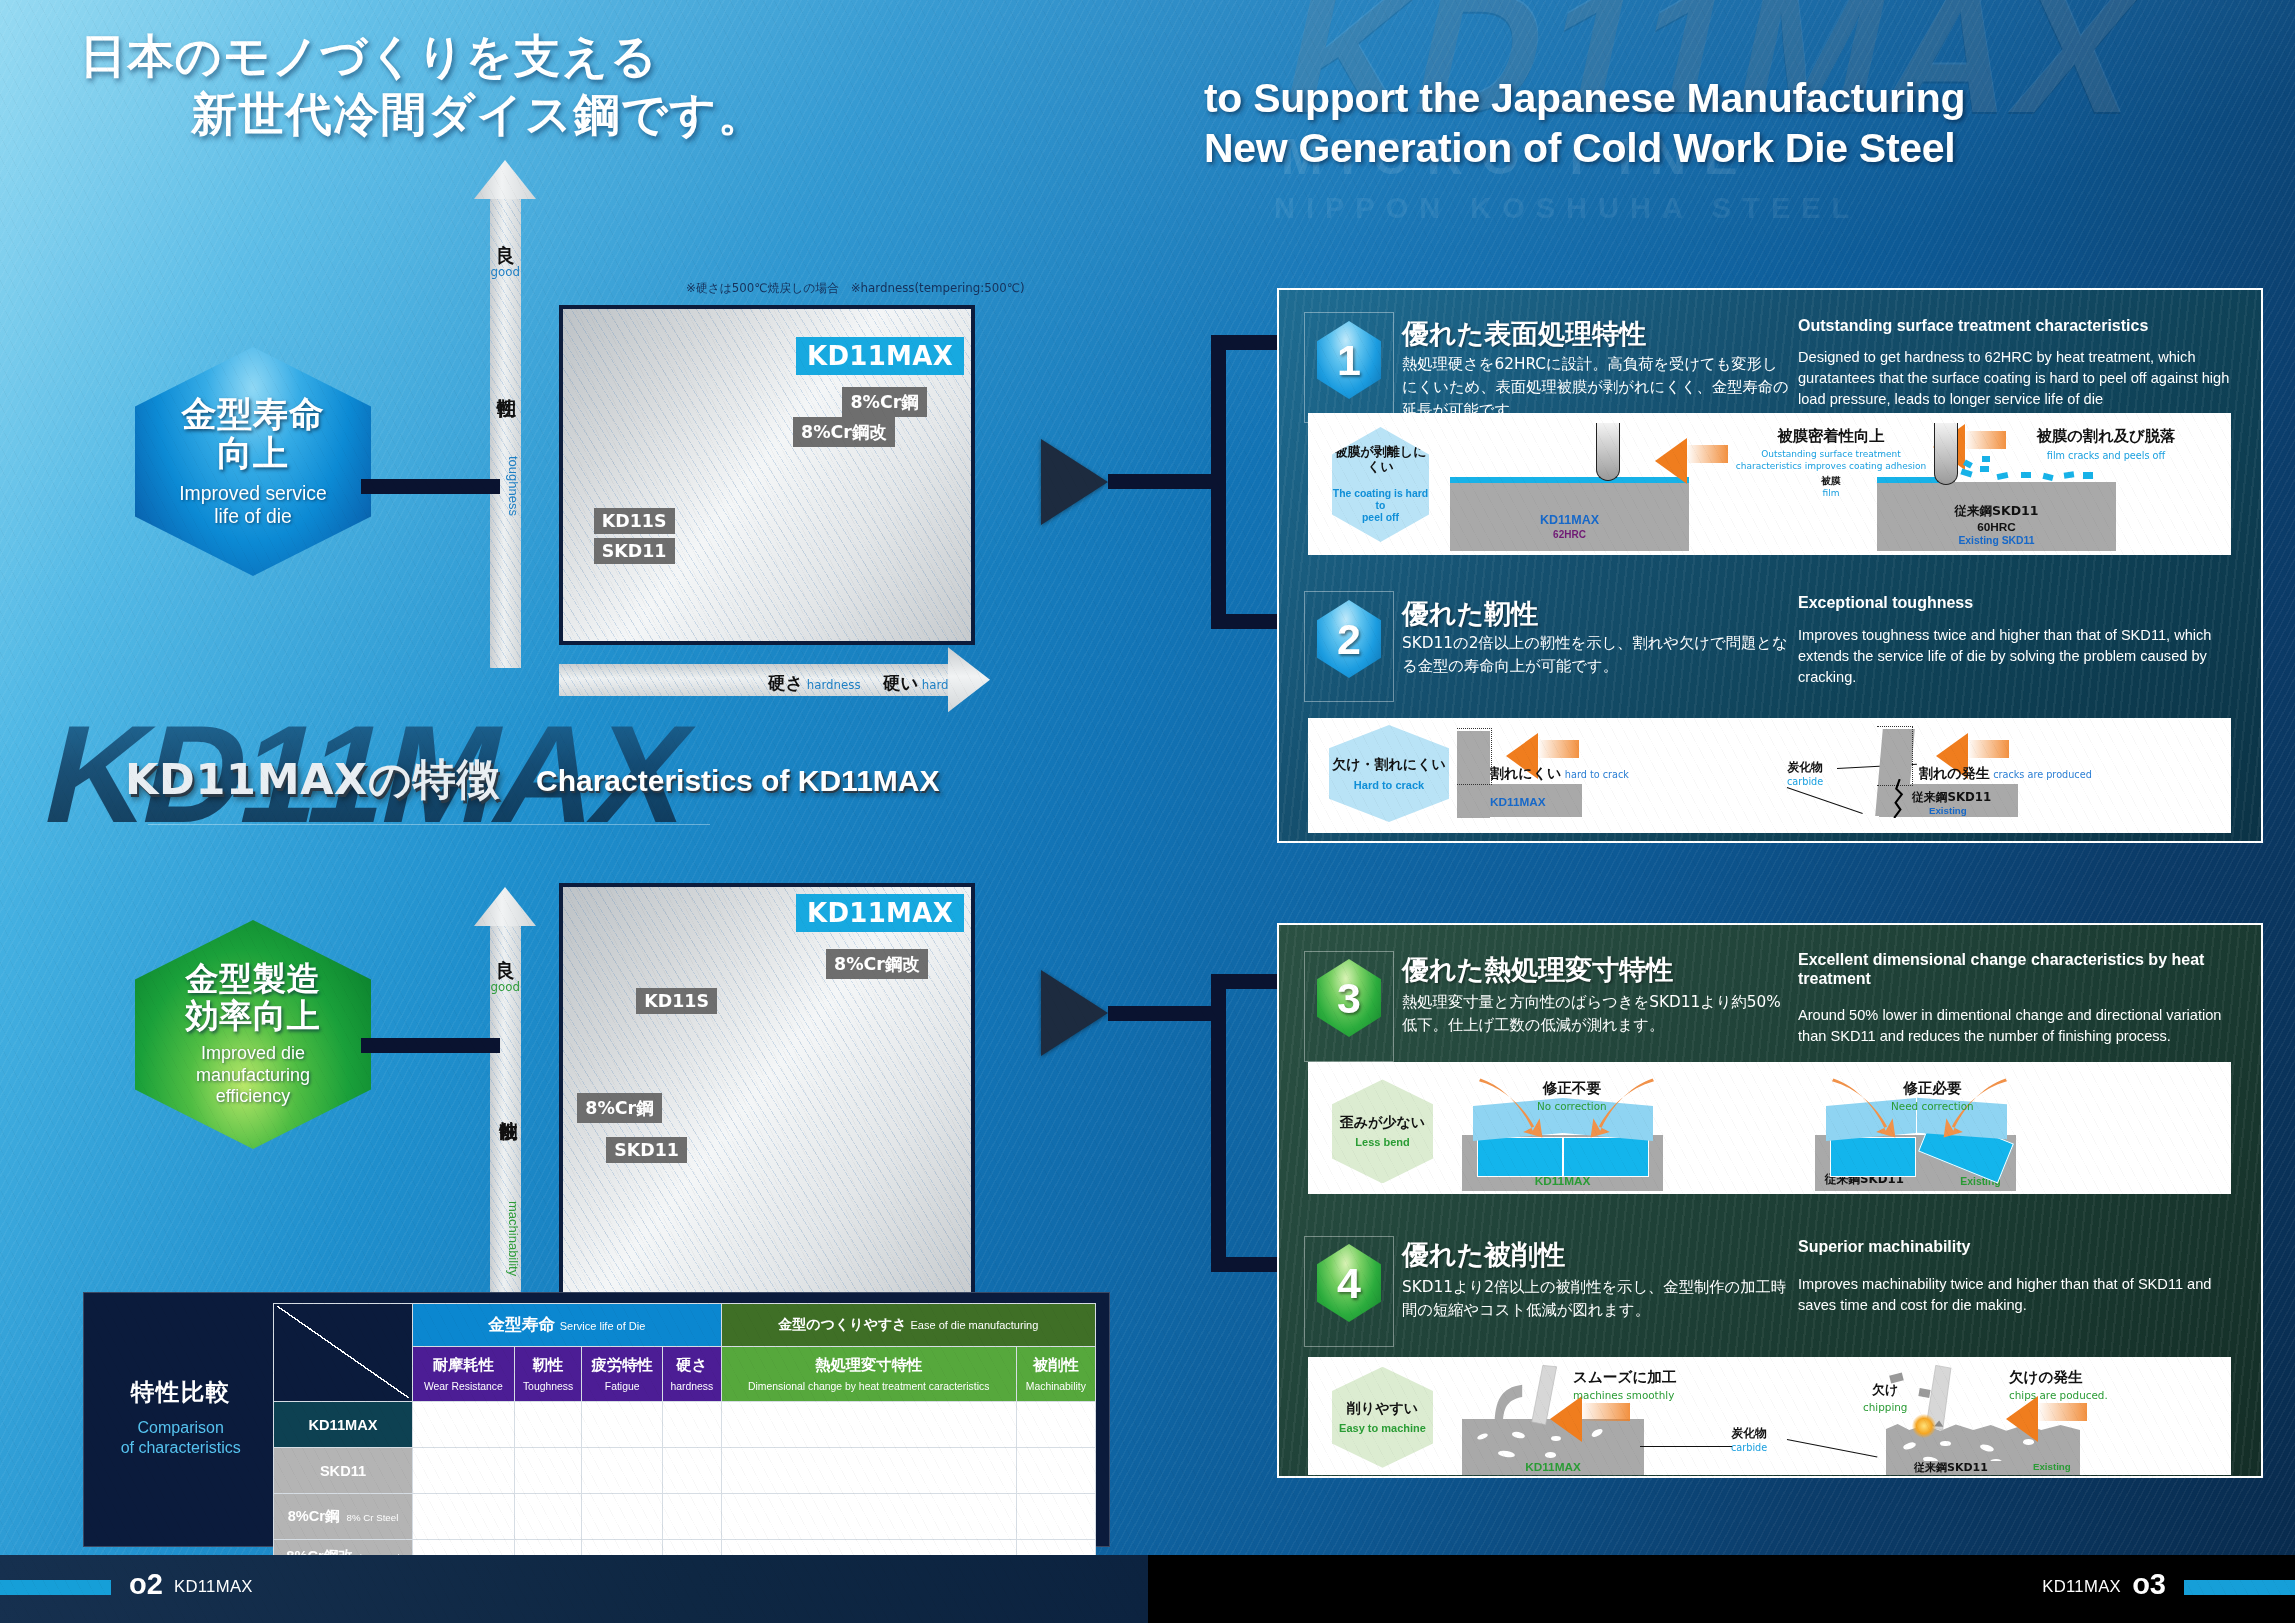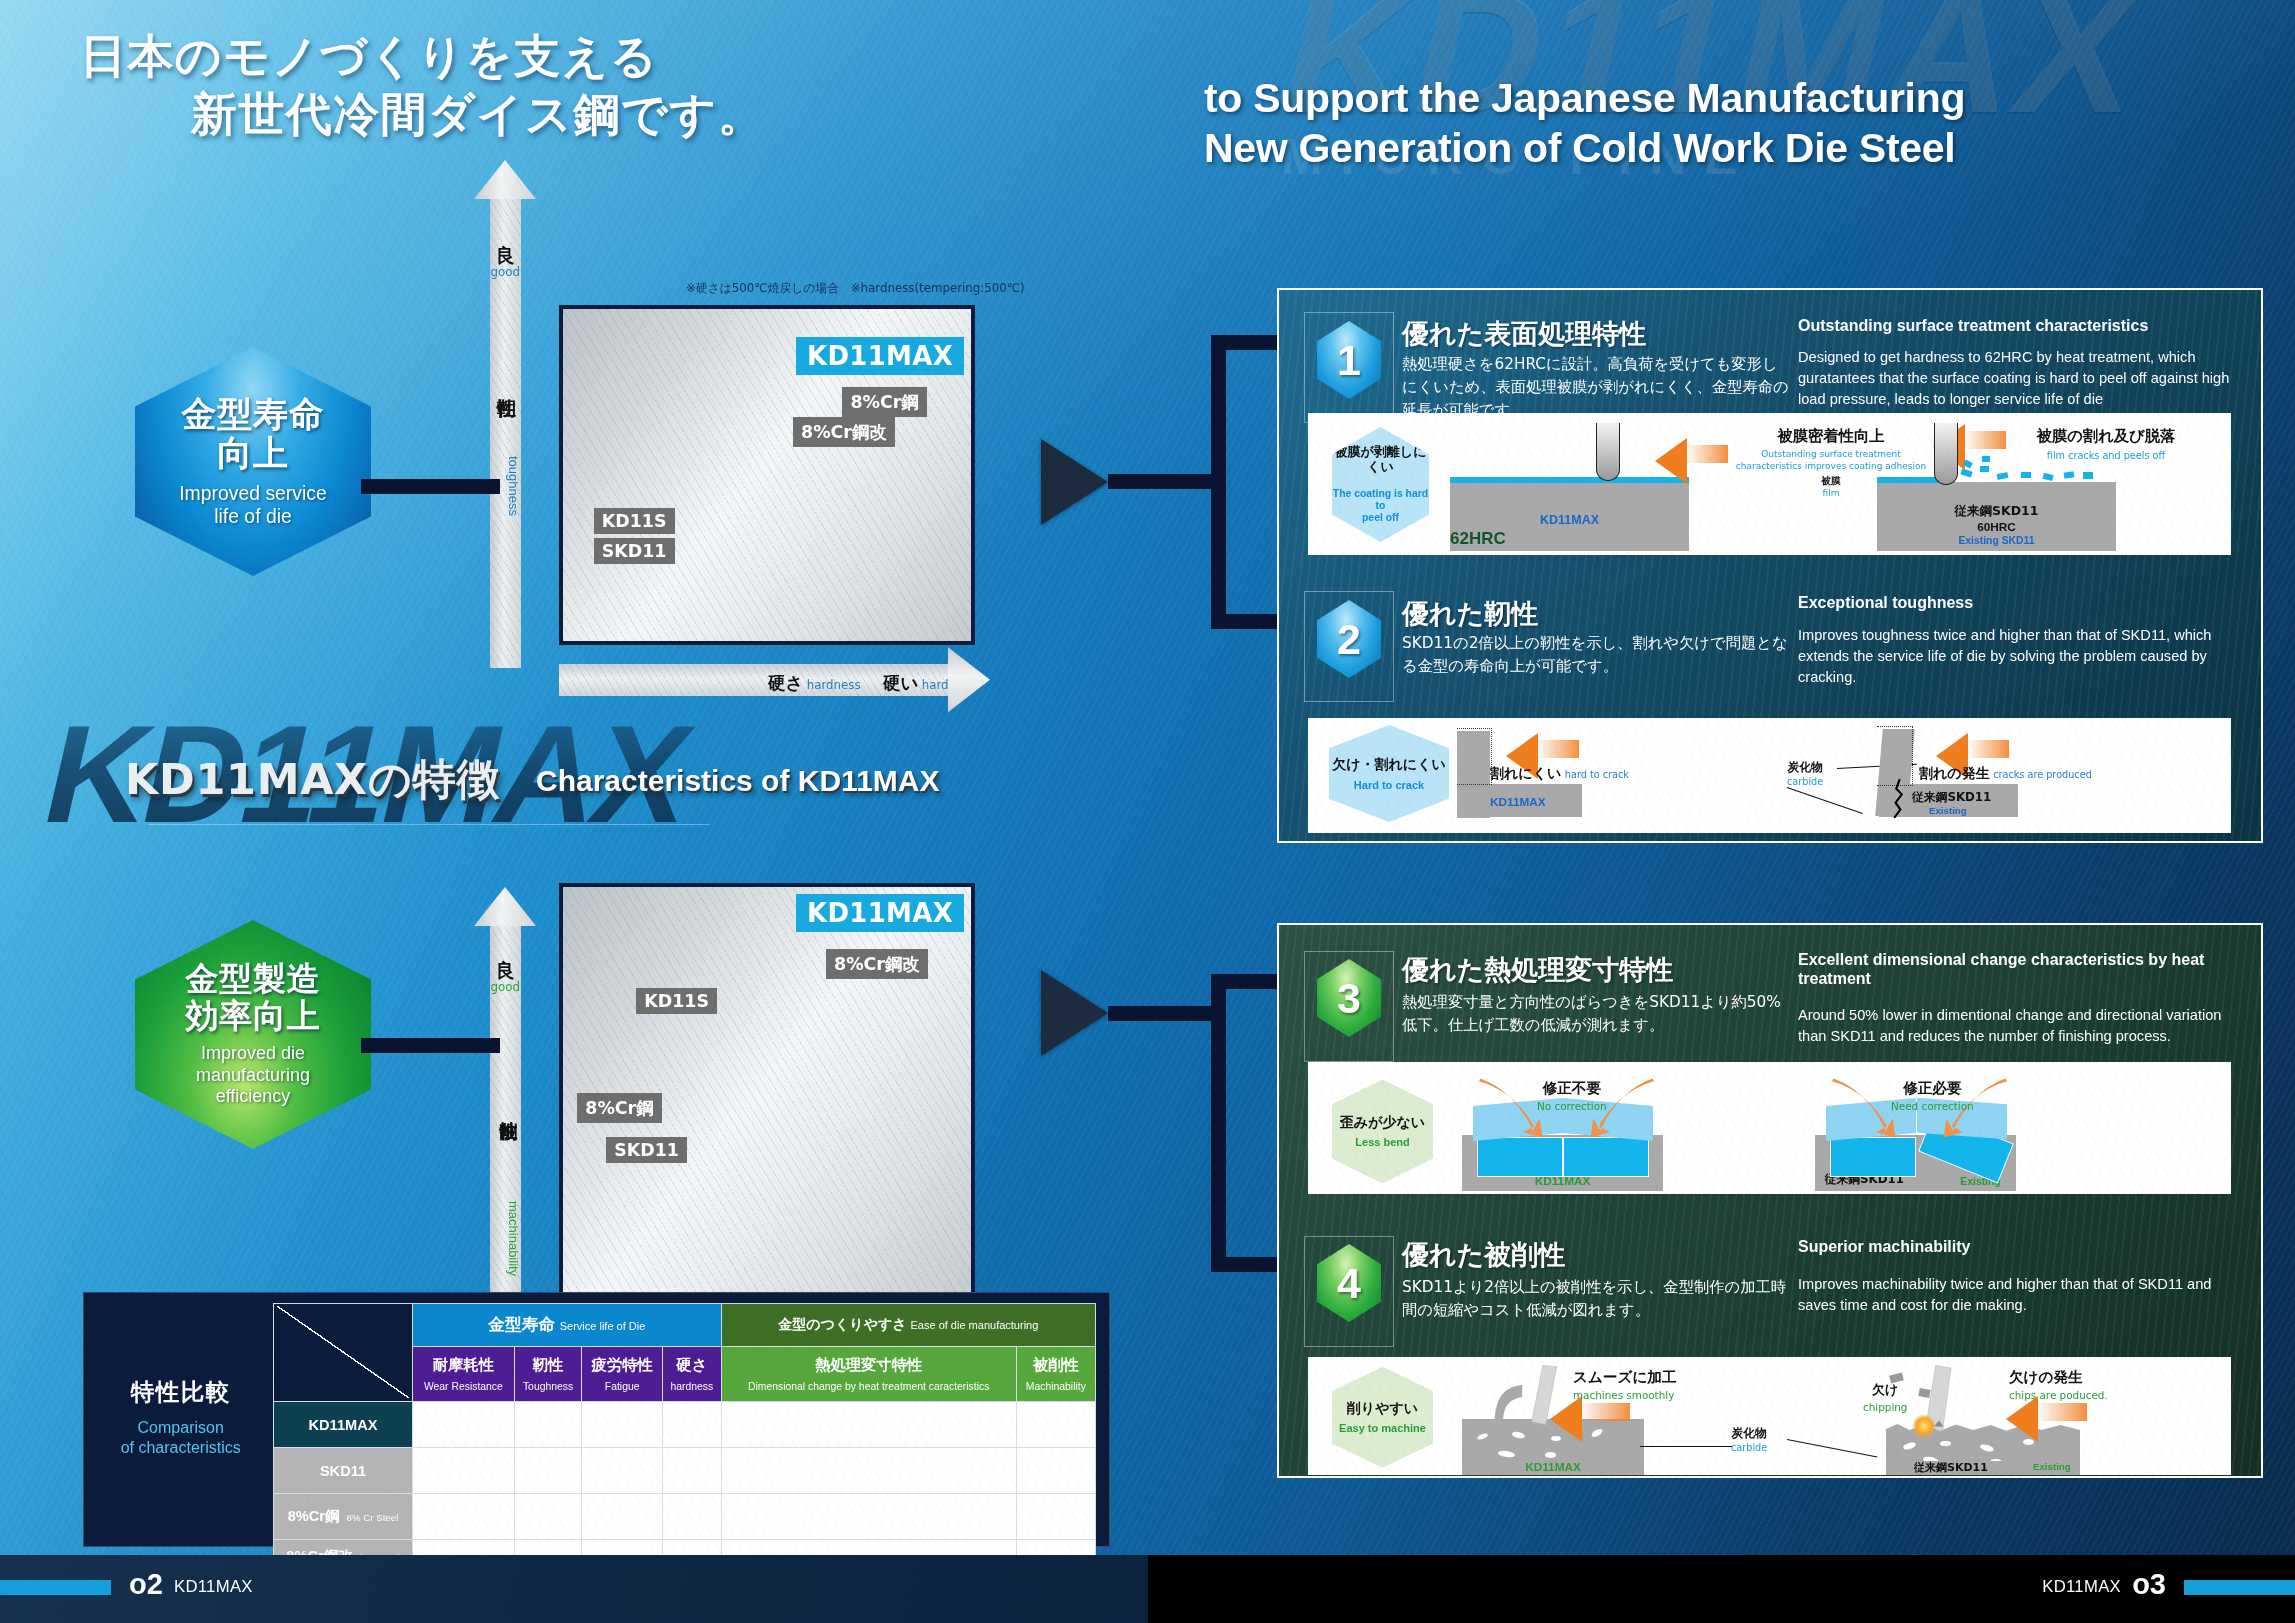--- a/index.html
+++ b/index.html
@@ -208,20 +208,21 @@
   .fnum{position:absolute;top:12.5px;font-weight:700;font-size:29px;color:#fff;}
   .fname{position:absolute;top:21.5px;font-size:16.7px;color:#fff;letter-spacing:0.3px;}
 </style>
 </head>
 <body>
 
 <div id="page">
 
   <div class="ghost-top">KD11MAX</div>
   <div class="ghost-top2">MICRO FINE</div>
+  <div class="ghost-top3">NIPPON KOSHUHA STEEL</div>
 
   <div class="jp-head">
     <span>日本のモノづくりを支える</span>
     <span class="l2">新世代冷間ダイス鋼です。</span>
   </div>
   <div class="en-head">
     <div>to Support the Japanese Manufacturing</div>
     <div>New Generation of Cold Work Die Steel</div>
   </div>
 
@@ -431,21 +432,21 @@
     <div class="hexpale cy" style="left:24px;top:14px;width:97px;height:115px;">
       <div style="font-family:'DejaVu Sans',sans-serif;font-weight:700;font-size:13px;color:#111;line-height:1.15;">被膜が剥離しにくい</div>
       <div style="font-weight:700;font-size:10.4px;color:#0f8fd8;line-height:1.15;margin-top:13px;">
         <span>The coating is hard to</span><br>
         <span>peel off</span>
       </div>
     </div>
 
     <div class="blk" style="left:142px;top:69px;width:239px;height:69px;">
       <div style="position:absolute;left:0;right:0;top:31px;text-align:center;color:#1668c9;font-weight:700;font-size:12.5px;">KD11MAX</div>
-      <div style="position:absolute;left:0;right:0;top:47px;color:#14532d;font-weight:700;font-size:17px;">62HRC</div>
+      <div style="position:absolute;left:0;right:0;top:47px;text-align:center;color:#701a75;font-weight:700;font-size:10px;">62HRC</div>
     </div>
     <div class="film" style="left:142px;top:64px;width:239px;height:6.2px;"></div>
     <div style="position:absolute;left:288px;top:9.7px;width:23.6px;height:58px;border:1.4px solid #222;border-top:none;border-radius:0 0 11.8px 11.8px;background:linear-gradient(180deg,#f3f3f3,#9a9a9a);"></div>
     <div class="otail" style="left:378px;top:32px;width:42px;"></div>
     <div class="oarrow" style="left:347px;top:25px;"></div>
     <div class="dlabel" style="left:419px;top:12.5px;text-align:center;width:208px;">
       <div class="j" style="font-size:15.3px;">被膜密着性向上</div>
       <div class="e" style="font-size:9px;color:#1aa0e0;line-height:1.25;margin-top:2.8px;">
         <span>Outstanding surface treatment</span><br>
         <span>characteristics improves coating adhesion</span>

